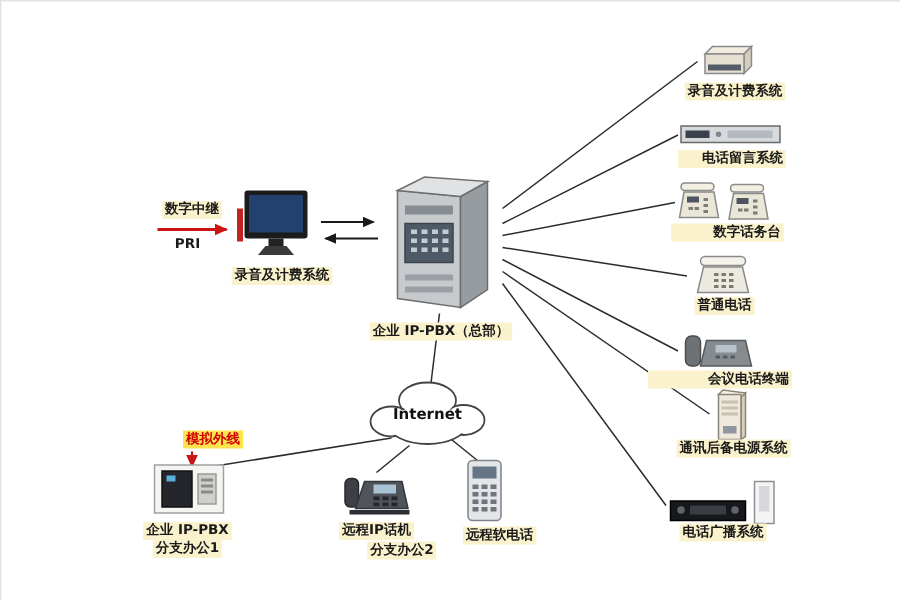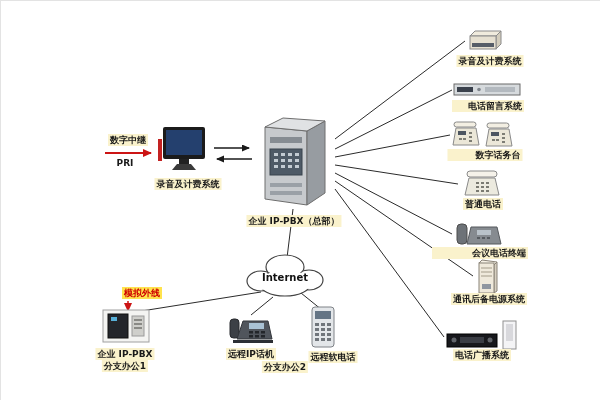--- a/index.html
+++ b/index.html
@@ -239,21 +239,21 @@
           <rect x="28" y="20" width="4" height="2.5"></rect>
           <rect x="34" y="20" width="4" height="2.5"></rect>
         <rect x="22" y="24" width="4" height="2.5"></rect>
           <rect x="28" y="24" width="4" height="2.5"></rect>
           <rect x="34" y="24" width="4" height="2.5"></rect>
       </g>
       <rect x="6" y="29" width="40" height="3" fill="#2c2f34"></rect>
     </svg>
   </div>
   <div class="lbl" style="left:250px;top:347px;">远程IP话机</div>
-  <div class="lbl" style="left:284px;top:360px;">分支办公2</div>
+  <div class="lbl" style="left:267px;top:360px;">分支办公2</div>
 
   <div class="node" style="left:306px;top:304px;">
     <svg width="32" height="44" viewBox="0 0 32 44">
       <rect x="5" y="2" width="22" height="40" rx="3" fill="#e3e6e9" stroke="#7e8287"></rect>
       <rect x="8" y="6" width="16" height="8" fill="#657585"></rect>
       <g fill="#70757b">
         <rect x="8" y="18" width="4" height="3"></rect>
           <rect x="14" y="18" width="4" height="3"></rect>
           <rect x="20" y="18" width="4" height="3"></rect>
         <rect x="8" y="23" width="4" height="3"></rect>

